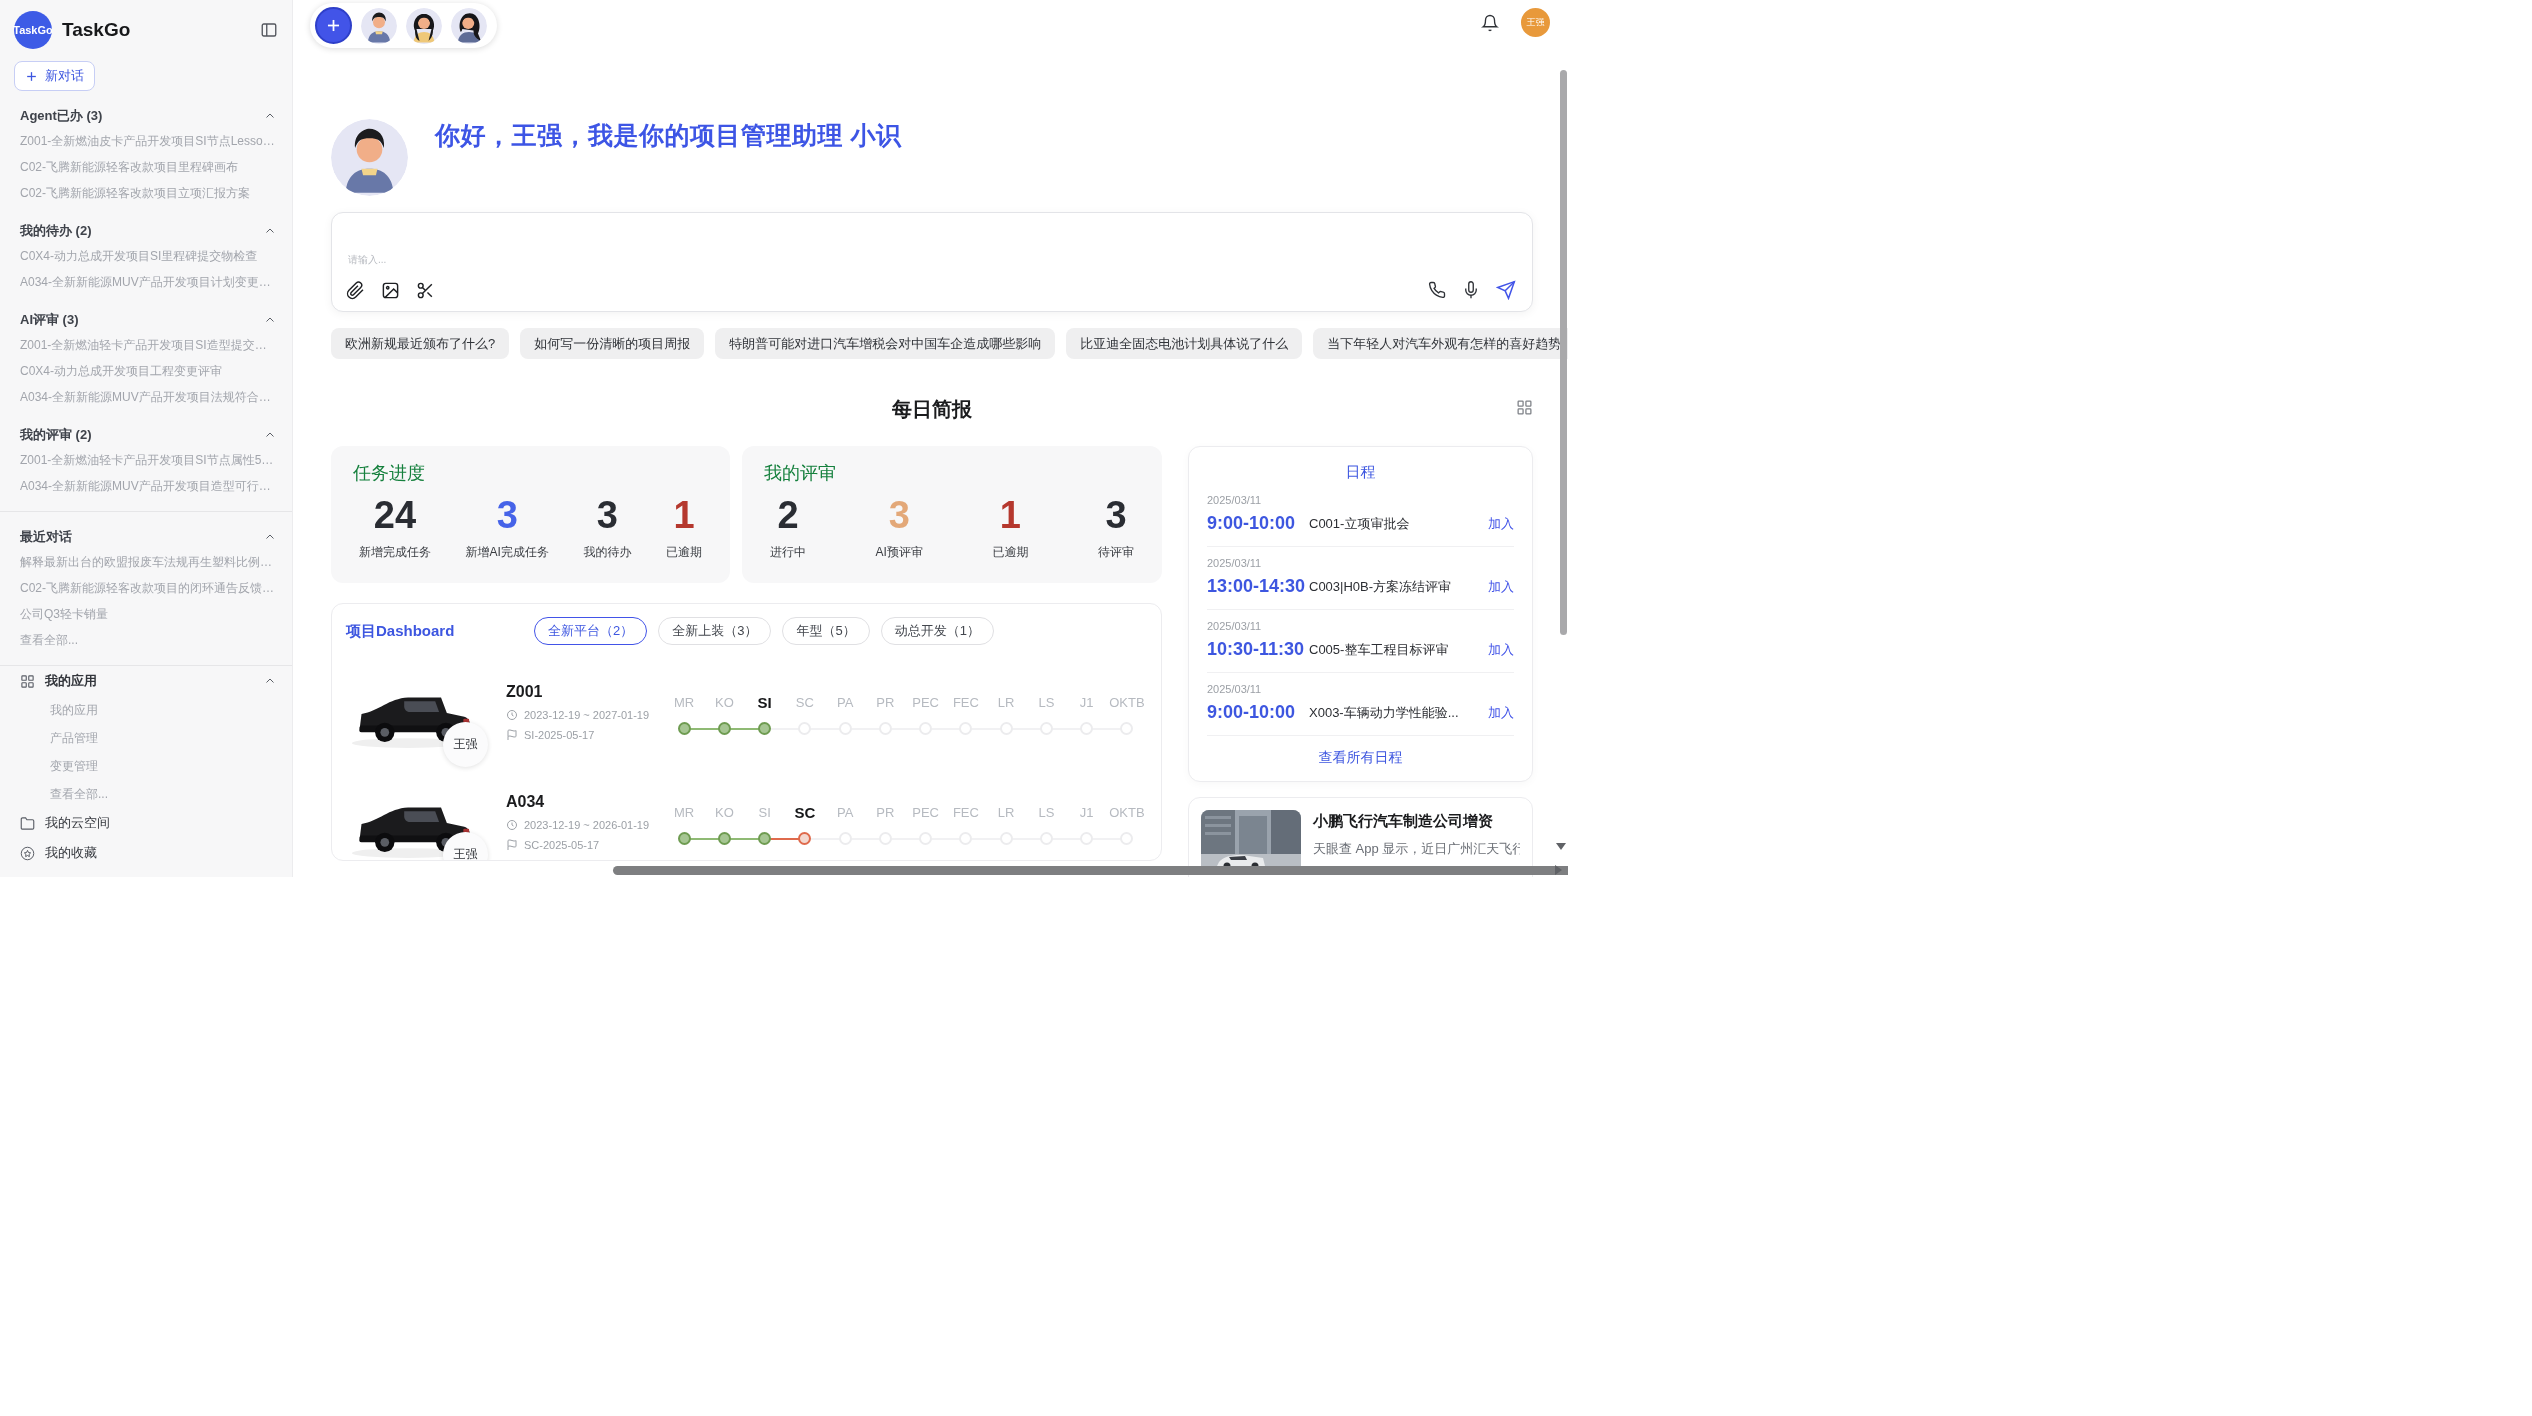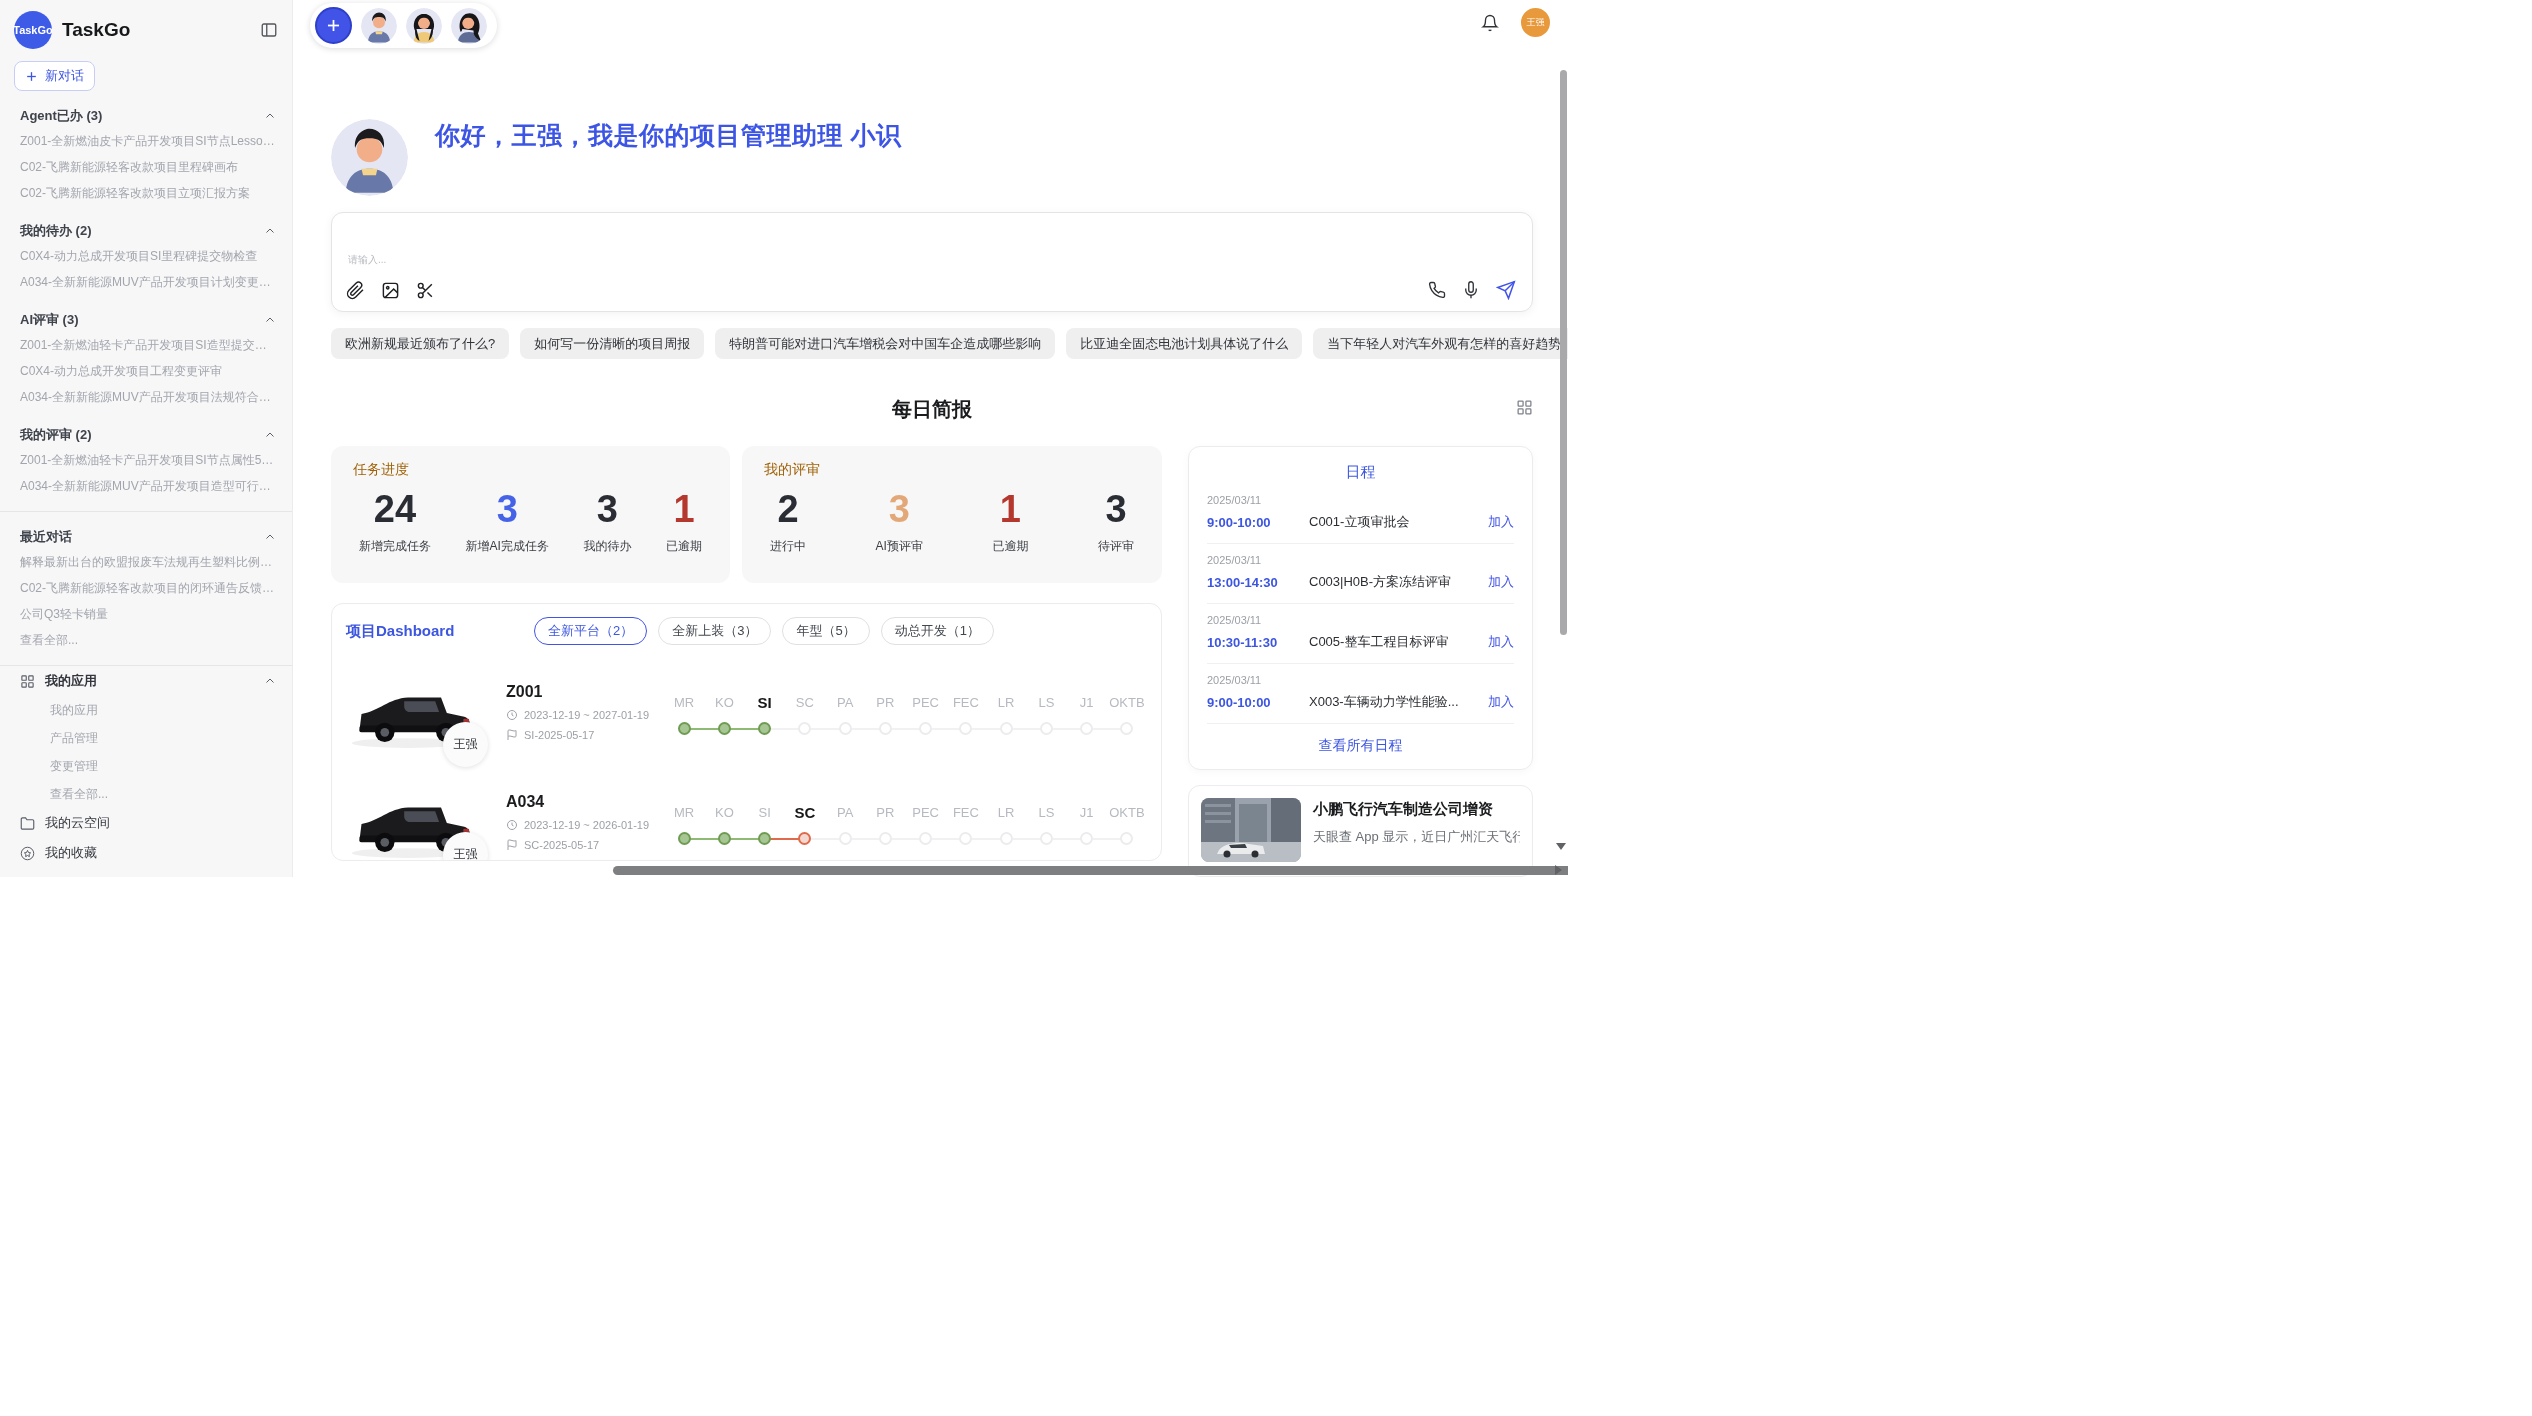--- a/index.html
+++ b/index.html
@@ -52,21 +52,21 @@
   .brief-title { font-size:20px; font-weight:bold; color:#1B1C1E; }
   .brief-grid-ic { position:absolute; right:0; top:3px; color:#7E8187; cursor:pointer; }
 
   .cols { display:flex; gap:26px; margin-top:23px; }
   .col-left { width:831px; }
   .col-right { width:345px; }
 
   .stats-row { display:flex; gap:12px; }
   .stat-card { background:#F7F7F8; border-radius:12px; height:137px; padding:15px 22px 0 22px; }
   .stat-card.c1 { width:399px; } .stat-card.c2 { width:420px; }
-  .stat-card-title { font-size:14px; color:#a16207; }
+  .stat-card-title { font-size:18px; color:#15803d; }
   .stat-items { display:flex; justify-content:space-between; margin-top:6px; padding:0 6px; }
   .stat { display:flex; flex-direction:column; align-items:center; }
   .stat .num { font-size:38px; font-weight:bold; color:#2A2D33; line-height:48px; }
   .stat .lab { font-size:12px; color:#3A3D42; margin-top:5px; }
   .c-blue { color:#4663E8 !important; } .c-red { color:#B5382E !important; } .c-orange { color:#E3A878 !important; } .c-dark { color:#2A2D33 !important; }
 
   .dash-card { margin-top:20px; border:1px solid #ECECEF; border-radius:12px; height:258px; padding:13px 14px; overflow:hidden; background:#fff; }
   .dash-head { display:flex; align-items:center; }
   .dash-title { font-size:15px; font-weight:bold; color:#3D56E0; width:188px; }
   .tabs { display:flex; gap:11px; }
@@ -88,21 +88,21 @@
   .ms .dot-done { background:#A6C693; border-color:#6F9C52; }
   .ms .dot-risk { background:#F3D8CF; border-color:#DF6A4C; }
   .ms .seg { position:absolute; top:36px; height:2px; left:-50%; width:100%; background:#F1F1F3; }
   .ms .seg-done { background:#8FBA74; } .ms .seg-risk { background:#DF6A4C; }
 
   .sched-card { border:1px solid #ECECEF; border-radius:12px; padding:12px 18px 8px 18px; background:#fff; box-shadow:0 2px 8px rgba(0,0,0,.03); }
   .sched-title { text-align:center; font-size:15px; color:#3D56E0; padding:4px 0 2px 0; }
   .sched-item { padding:10px 0 12px 0; border-bottom:1px solid #F0F0F2; }
   .sched-date { font-size:11px; color:#9CA0A6; }
   .sched-line { display:flex; align-items:center; margin-top:7px; }
-  .sched-time { width:102px; font-size:13px; font-weight:bold; color:#3D56E0; }
+  .sched-time { width:102px; font-size:18px; font-weight:bold; color:#3D56E0; }
   .sched-name { flex:1; font-size:13px; color:#2C2E33; white-space:nowrap; overflow:hidden; text-overflow:ellipsis; }
   .sched-join { font-size:13px; color:#4254E8; margin-left:10px; cursor:pointer; }
   .sched-footer { text-align:center; font-size:14px; color:#3D56E0; padding:13px 0 6px 0; cursor:pointer; }
 
   .news-card { margin-top:15px; border:1px solid #ECECEF; border-radius:12px; padding:12px; display:flex; gap:12px; background:#fff; height:92px; }
   .news-img { width:100px; height:64px; border-radius:8px; overflow:hidden; flex:0 0 auto; }
   .news-title { font-size:15px; font-weight:bold; color:#1B1C1E; margin-top:2px; }
   .news-snippet { font-size:13px; color:#6B6F76; margin-top:9px; white-space:nowrap; overflow:hidden; }
 
   

